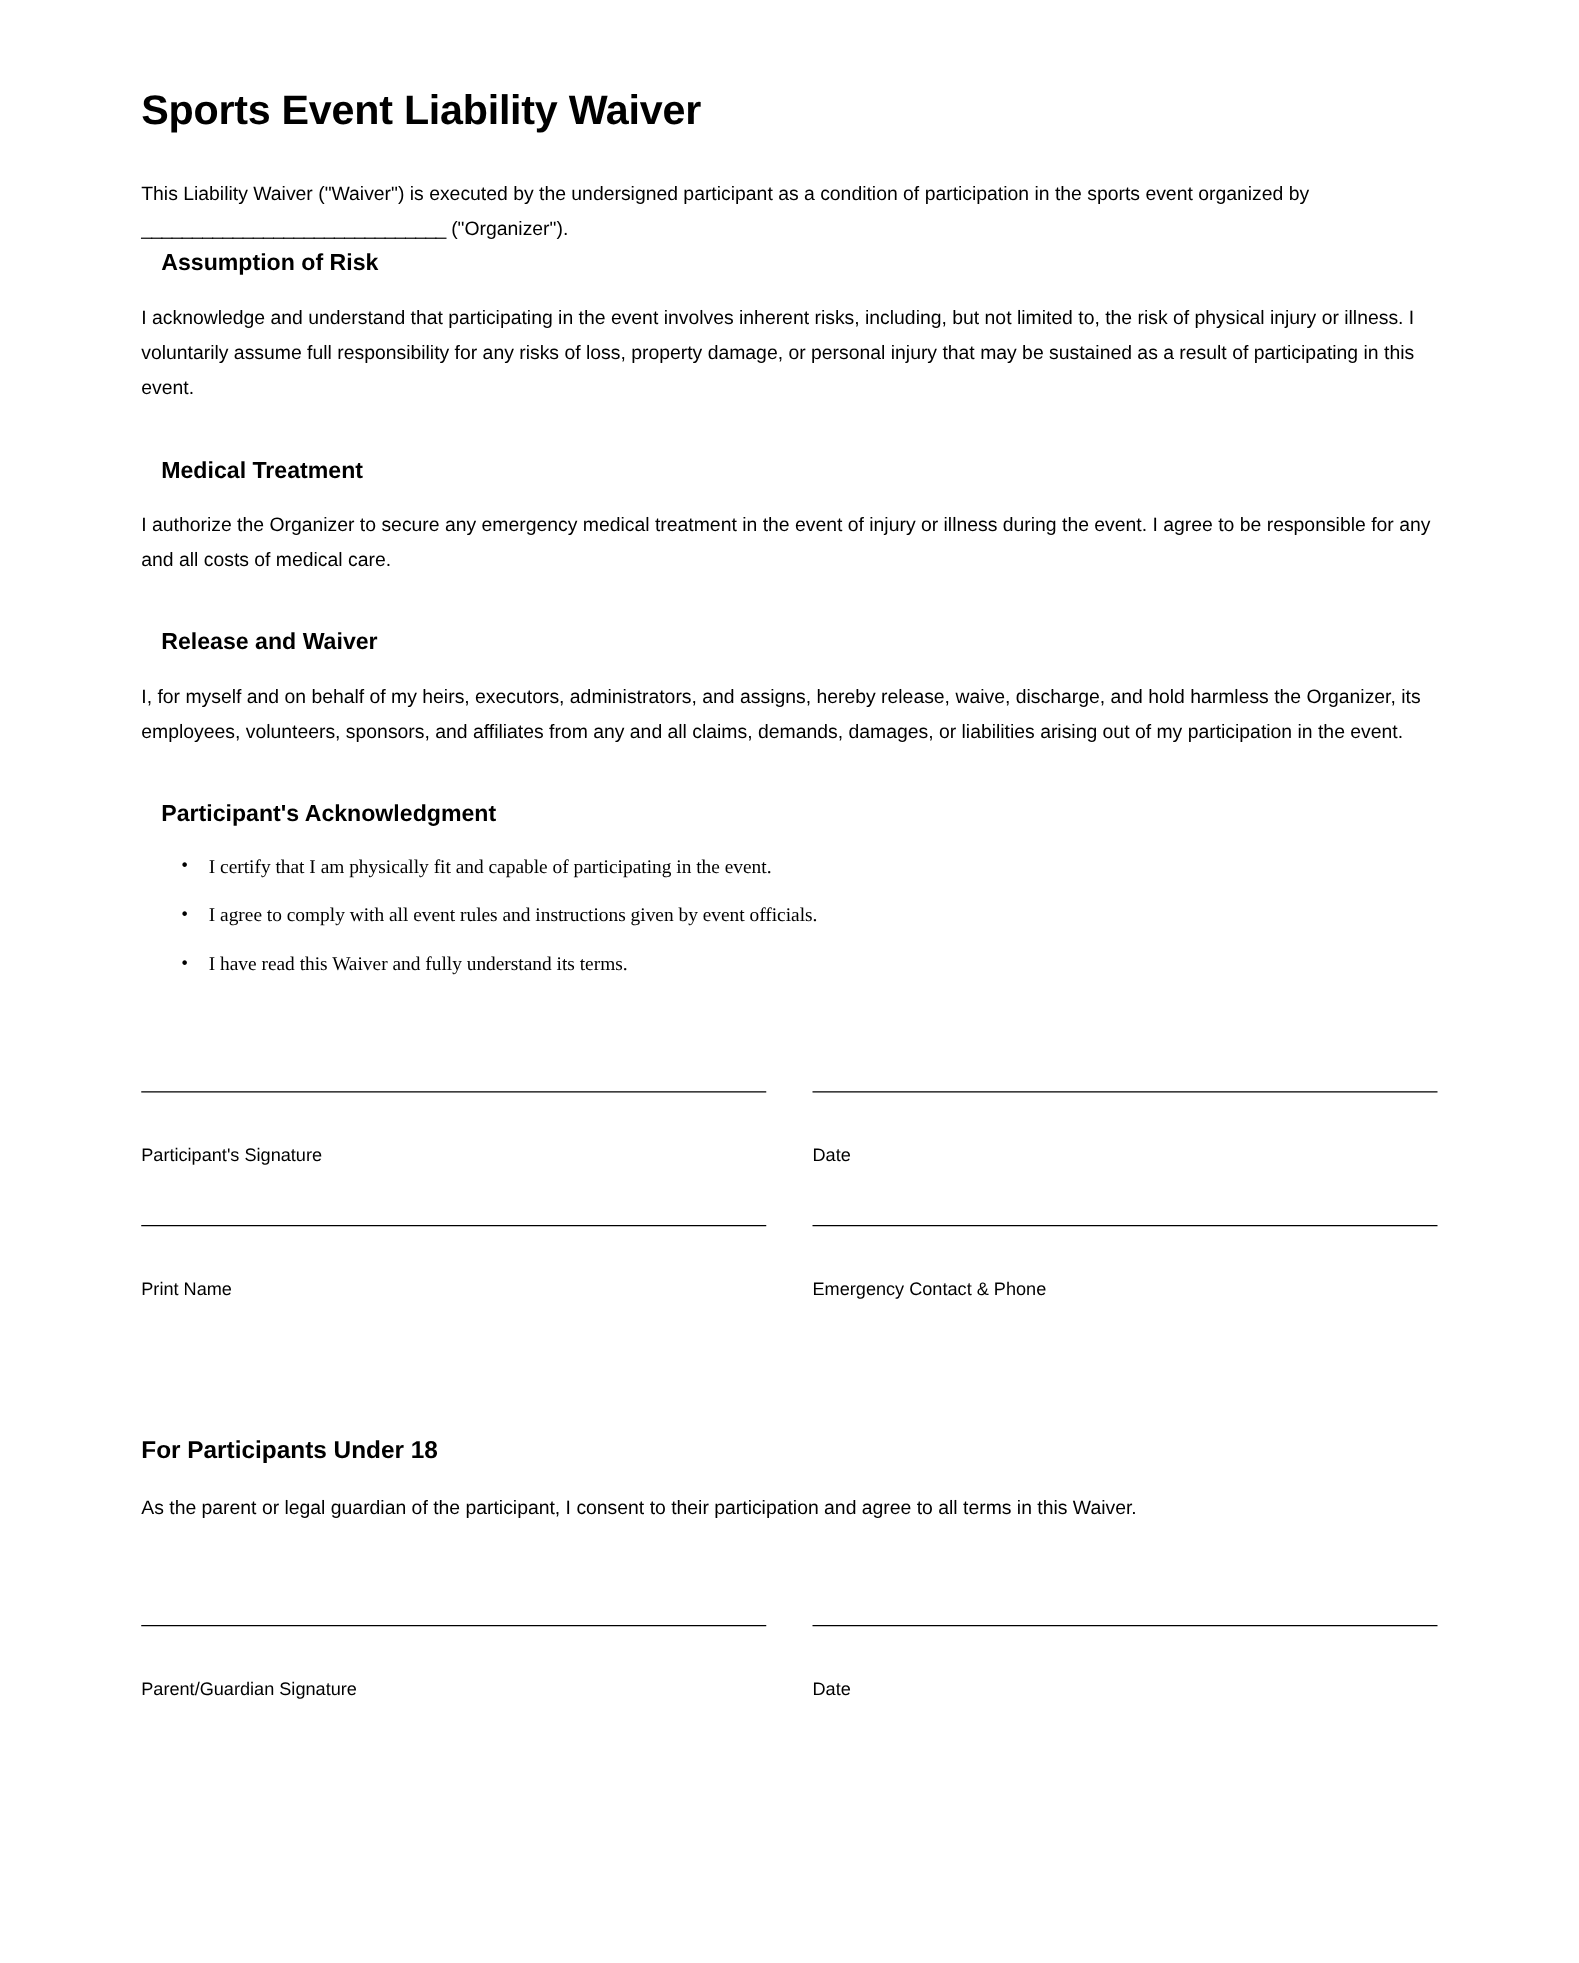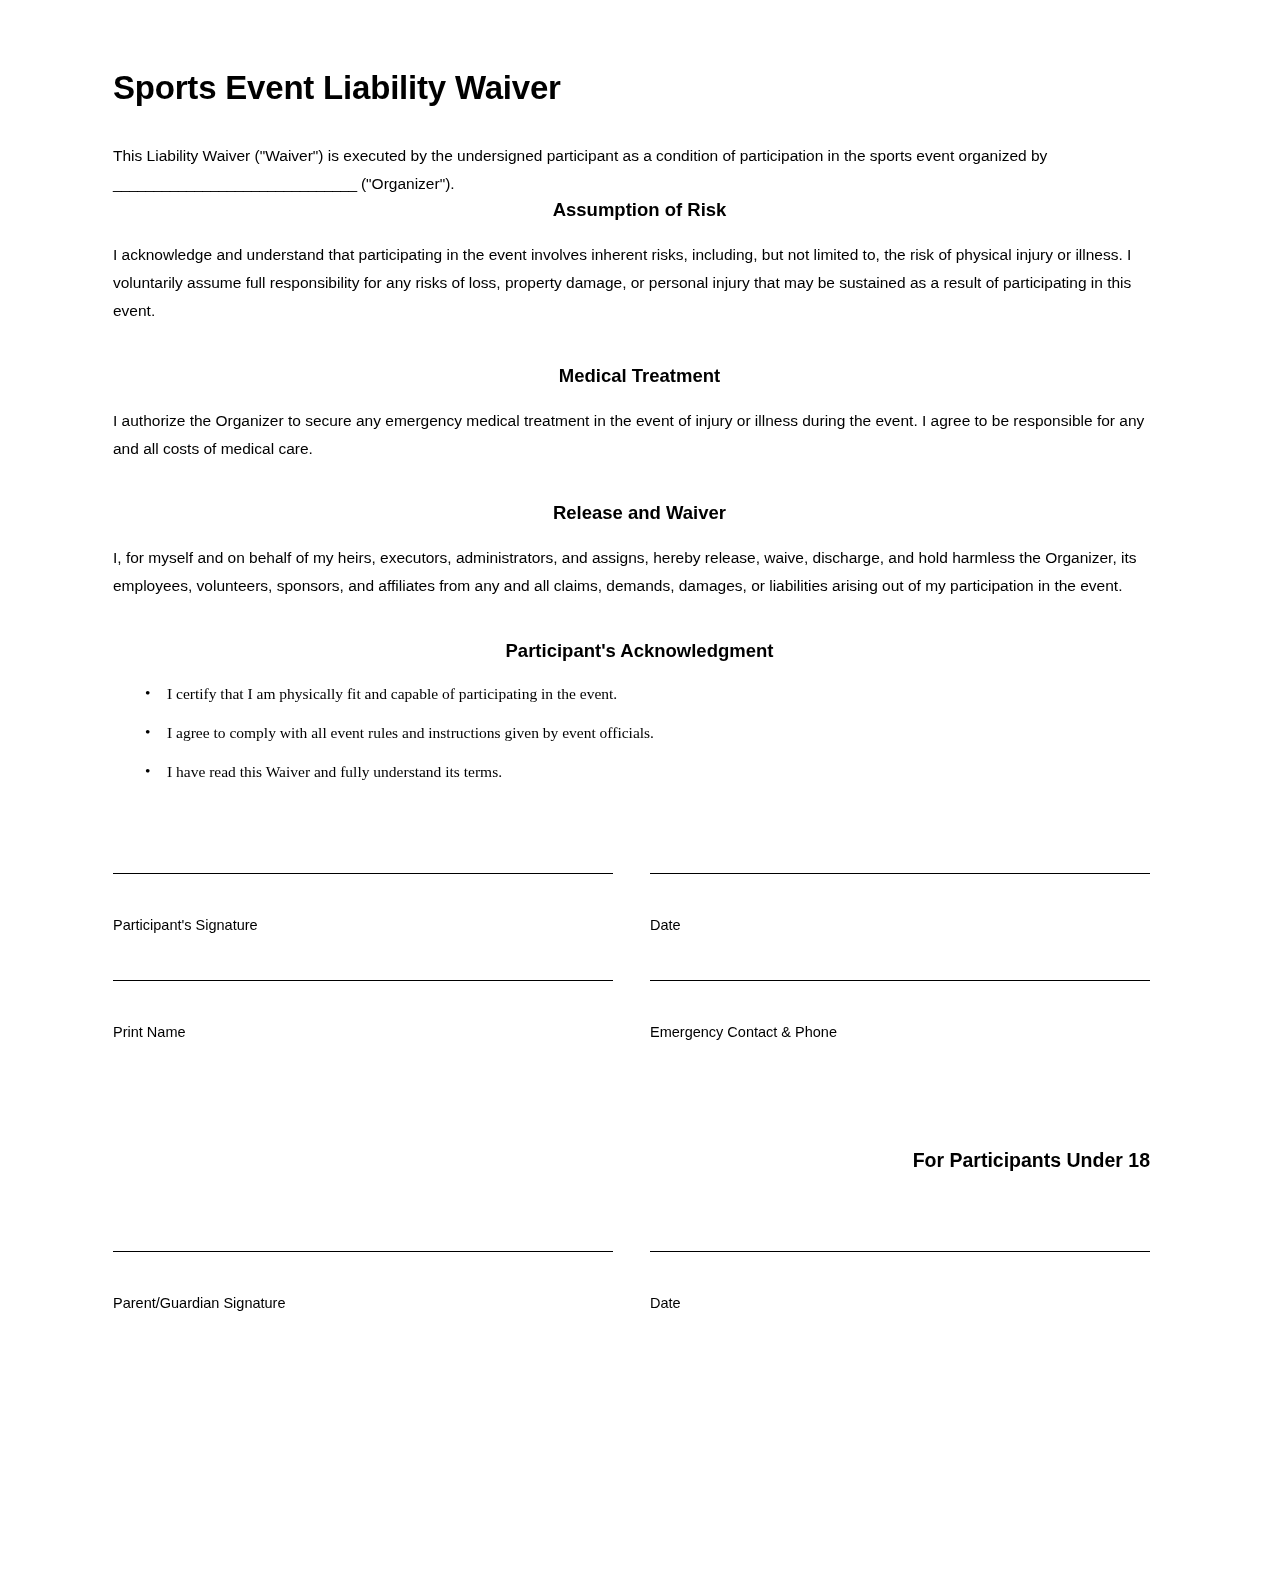--- a/index.html
+++ b/index.html
@@ -48,21 +48,20 @@
   .blank-line {
     letter-spacing: -0.5px;
   }
 
   
   h2.section-heading {
     font-size: 18.5px;
     font-weight: bold;
     line-height: 1.3;
     margin: 0 0 19px 16px;
-    text-align: center;
   }
   .section {
     margin-bottom: 38px;
   }
   .section:last-of-type {
     margin-bottom: 0;
   }
 
   
   ul.ack-list {
@@ -113,21 +112,20 @@
   .sig-block-1 { margin-top: 90px; }
   .sig-block-2 { margin-top: 44px; }
   .sig-block-3 { margin-top: 78px; }
 
   .minor-section { margin-top: 106px; }
   h2.minor-heading {
     font-size: 19.5px;
     font-weight: bold;
     line-height: 1.3;
     margin: 0 0 20px 0;
-    text-align: right;
   }
 </style>
 </head>
 <body>
 
 <div class="page">
   <div class="content">
 
     <h1 class="doc-title">Sports Event Liability Waiver</h1>
 
@@ -178,20 +176,21 @@
         <div class="sig-label">Print Name</div>
       </div>
       <div class="sig-col">
         <div class="sig-rule"></div>
         <div class="sig-label">Emergency Contact &amp; Phone</div>
       </div>
     </div>
 
     <div class="minor-section">
       <h2 class="minor-heading">For Participants Under 18</h2>
+      <p class="body-text">As the parent or legal guardian of the participant, I consent to their participation and agree to all terms in this Waiver.</p>
     </div>
 
     <div class="sig-row sig-block-3">
       <div class="sig-col">
         <div class="sig-rule"></div>
         <div class="sig-label">Parent/Guardian Signature</div>
       </div>
       <div class="sig-col">
         <div class="sig-rule"></div>
         <div class="sig-label">Date</div>

